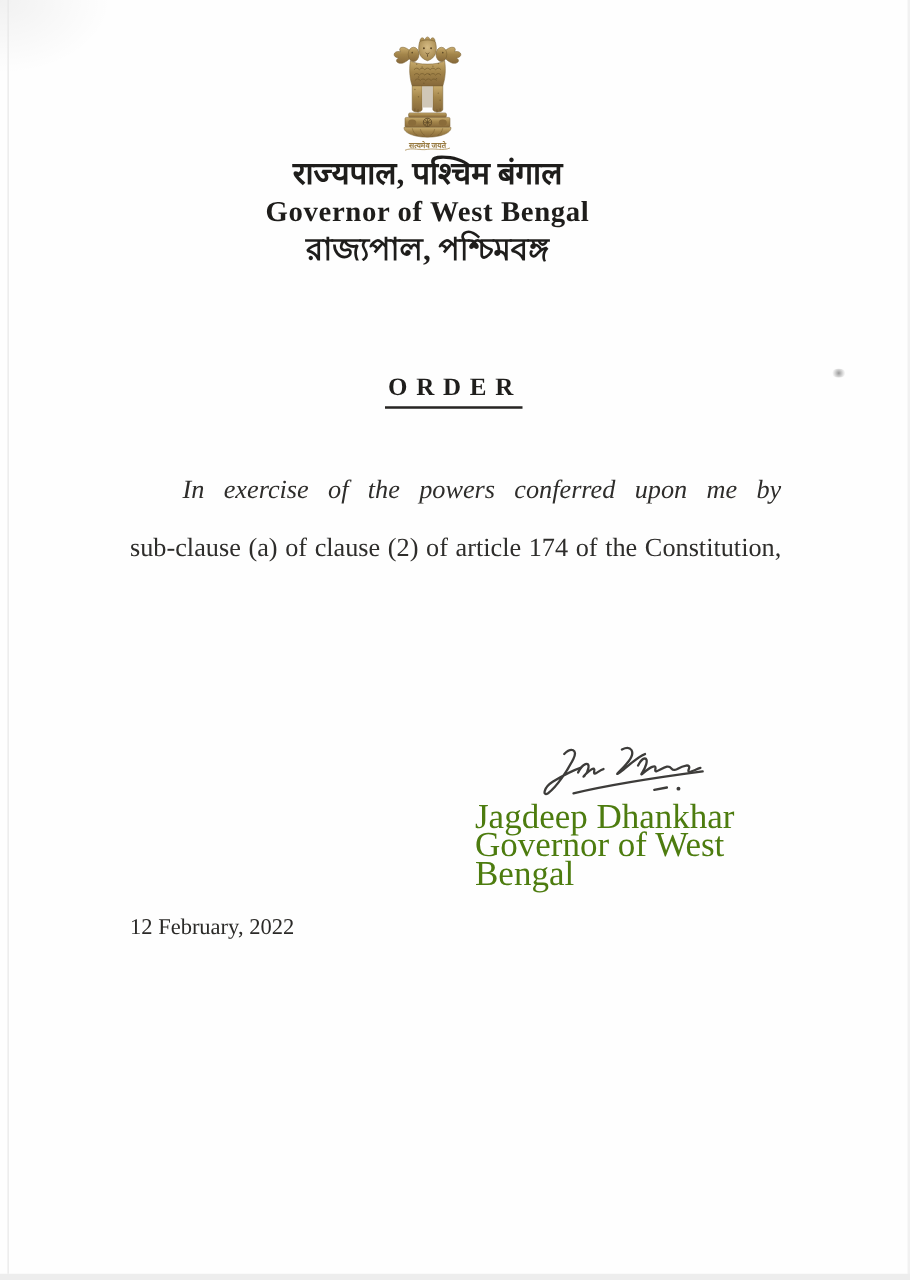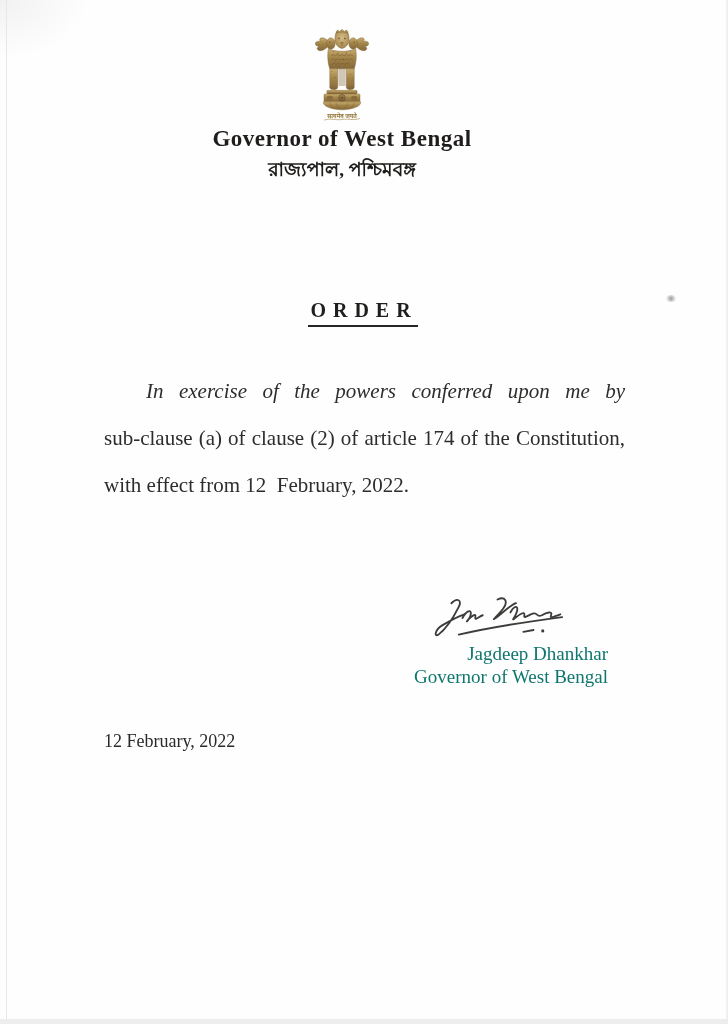--- a/index.html
+++ b/index.html
@@ -13,37 +13,37 @@
   .edge-right { position:absolute; right:0; top:0; height:100%; width:2px; background:#f1f1f1; }
   .edge-bottom{ position:absolute; left:0; bottom:0; width:100%; height:5px; background:#ededed; }
   .corner-shade{ position:absolute; left:0; top:0; width:90px; height:60px;
     background:radial-gradient(ellipse at 0 0, rgba(0,0,0,0.05), rgba(0,0,0,0) 70%); }
 
   .emblem { position:absolute; left:306px; top:27px; width:72px; }
 
   .header-block { position:absolute; top:124px; left:0; width:684px; text-align:center; }
   .hdr-hindi   { font-size:25px; font-weight:bold; color:#1e1d1b; height:31px; line-height:31px; }
   .hdr-english { font-size:23px; font-weight:bold; color:#1e1d1b; height:30px; line-height:30px; letter-spacing:0.5px; }
-  .hdr-bengali { font-size:19px; font-weight:bold; color:#1e1d1b; height:31px; line-height:31px; }
+  .hdr-bengali { font-size:25px; font-weight:bold; color:#1e1d1b; height:31px; line-height:31px; }
 
   .order-wrap { position:absolute; top:299px; left:0; width:694px; text-align:center;margin-left:16px; }
   .order-heading {
     display:inline-block; font-size:20px; font-weight:bold; color:#1f1e1c;
     letter-spacing:7px; padding:0 0 3px 2px; border-bottom:2px solid #262523;
   }
 
   .body-text { position:absolute; top:368px; left:104px; width:521px; font-size:21px; }
   .body-line { height:47px; line-height:47px; text-align:justify; text-align-last:justify; }
   .body-line.indent { padding-left:42px;font-style:italic; }
   .body-line.last { text-align-last:left; white-space:pre-wrap; }
 
   .signature { position:absolute; left:425px; top:594px; width:158px; height:49px; }
 
-  .sig-block { position:absolute; left:380px; top:642px; width:228px; text-align:right;
-    font-size:19px; line-height:23px; color:#0f766e; }
+  .sig-block { position:absolute; left:380px; top:642px; width:228px; text-align:left;
+    font-size:28px; line-height:23px; color:#4d7c0f; }
 
   .doc-date { position:absolute; left:104px; top:731px; font-size:18px; color:#2b2a28; }
 
   .speck { position:absolute; left:665px; top:295px; width:12px; height:7px; border-radius:50%;
     background:radial-gradient(circle at 50% 50%, #9a9a9a 0%, #d9d9d9 45%, rgba(255,255,255,0) 75%); }
 </style>
 </head>
 <body>
 
 <div id="page">
@@ -114,32 +114,32 @@
         <circle cx="62" cy="66" r="0.8"></circle>
           <circle cx="64" cy="74" r="0.8"></circle>
           <circle cx="46" cy="55" r="0.8"></circle>
       </g>
       <path d="M25 129.5 C33 126 42 130 50 128.5 C58 127 67 130.5 75 127" stroke="#a98c50" stroke-width="1.1" fill="none" opacity="0.8"></path>
       <text x="50" y="126.5" text-anchor="middle" font-size="8.5" font-weight="bold" fill="#97793f">सत्यमेव जयते</text>
     </svg>
   </div>
 
   <div class="header-block">
+    <div class="hdr-hindi">राज्यपाल, पश्चिम बंगाल</div>
     <div class="hdr-english">Governor of West Bengal</div>
     <div class="hdr-bengali">রাজ্যপাল, পশ্চিমবঙ্গ</div>
   </div>
 
   <div class="order-wrap">
     <span class="order-heading">ORDER</span>
   </div>
 
   <div class="body-text">
     <div class="body-line indent">In exercise of the powers conferred upon me by</div>
     <div class="body-line">sub-clause (a) of clause (2) of article 174 of the Constitution,</div>
-    <div class="body-line last">with effect from 12  February, 2022.</div>
   </div>
 
   <div class="signature">
     <svg viewBox="0 0 170 52" width="158" height="48" xmlns="http://www.w3.org/2000/svg">
       <g stroke="#3d3c3a" stroke-width="2" fill="none" stroke-linecap="round" stroke-linejoin="round">
         <path d="M28 10 C34 4 40 6 36 14 C31 24 22 38 14 44 C9 47 10 39 18 34 C28 28 36 24 42 22"></path>
         <path d="M40 26 C44 18 50 16 49 22 C48 28 42 32 46 28 C50 24 55 20 54 25 C53 30 58 24 62 23"></path>
         <path d="M78 6 C86 2 90 8 84 16 C78 24 70 30 76 26 C84 20 92 12 98 10"></path>
         <path d="M92 20 C96 12 101 12 99 19 C97 26 92 30 97 26 C102 22 108 18 107 23 C106 28 112 22 117 21 C122 20 120 26 126 23 C131 20 138 18 136 23 C134 28 140 24 146 22"></path>
         <path d="M36 44 C70 36 110 30 148 25"></path>

